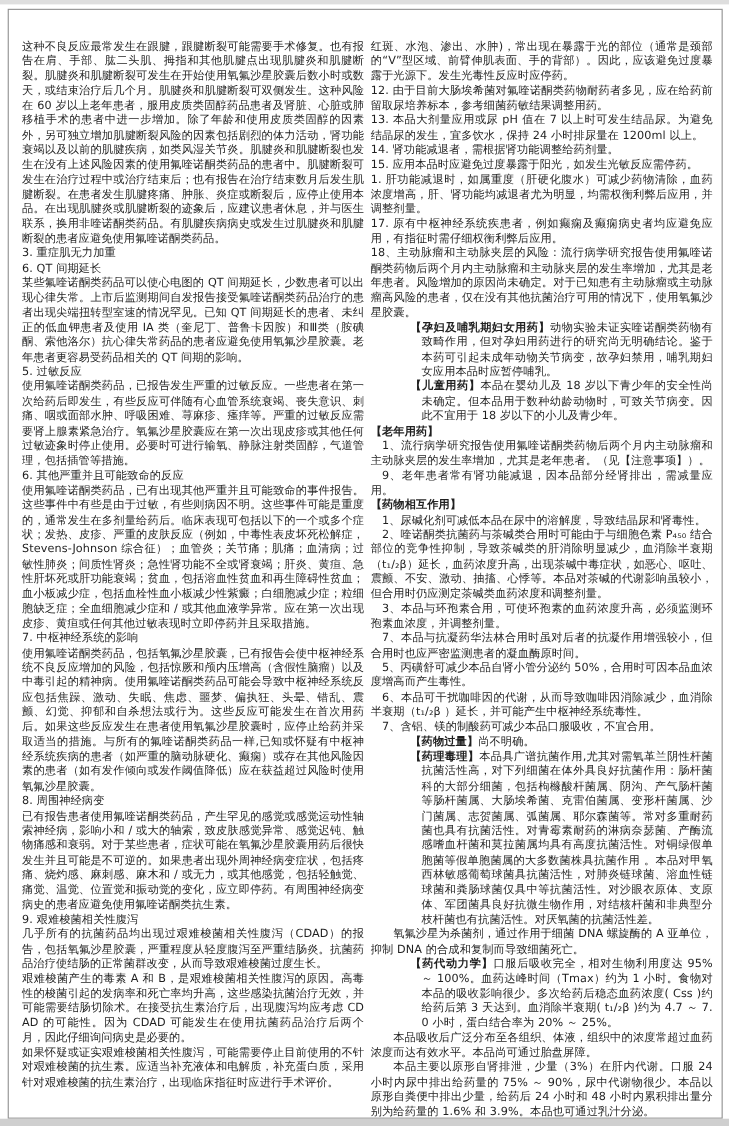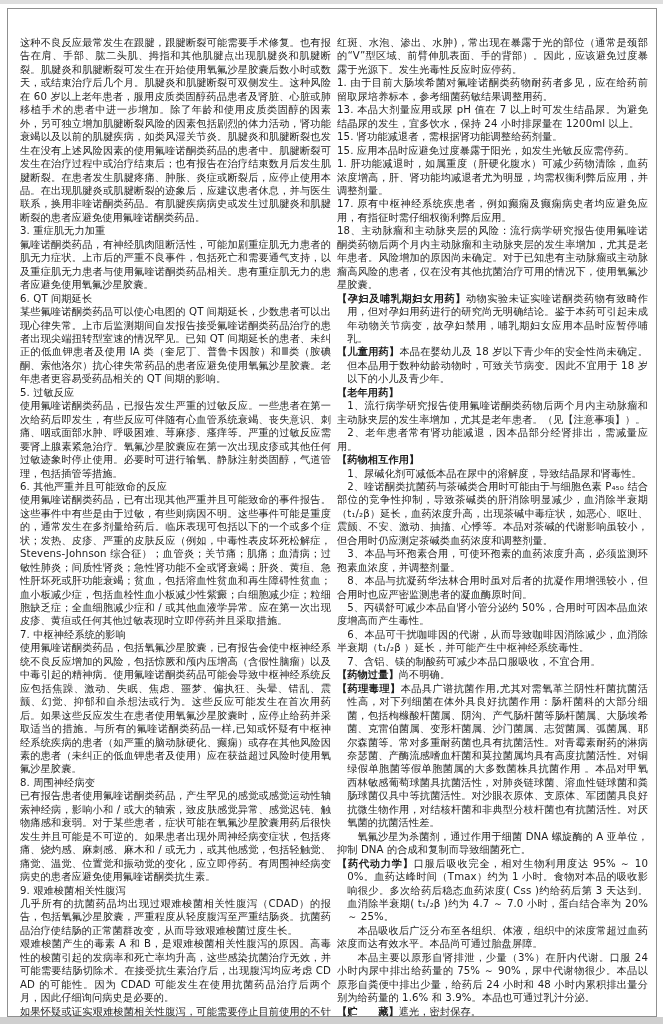--- a/index.html
+++ b/index.html
@@ -46,67 +46,66 @@
     font-size:10.2px;
     line-height:13.45px;
     text-align:justify;
     word-break:break-all;
     letter-spacing:0.1px;
   }
   .para strong{font-weight:bold;}
   .flush{text-indent:0;}
   .first2{text-indent:2em;}
   .ind1{text-indent:1em;}
-  .hang{padding-left:1em;text-indent:-1em;}
+  .hang{padding-left:1em;text-indent:-1em;margin-left:36px;}
 </style>
 </head>
 <body>
 
 <div class="page">
   <div class="top-edge"></div>
   <div class="page-border"></div>
   <div class="columns">
     <div class="col">
         <p class="para flush">这种不良反应最常发生在跟腱，跟腱断裂可能需要手术修复。也有报告在肩、手部、肱二头肌、拇指和其他肌腱点出现肌腱炎和肌腱断裂。肌腱炎和肌腱断裂可发生在开始使用氧氟沙星胶囊后数小时或数天，或结束治疗后几个月。肌腱炎和肌腱断裂可双侧发生。这种风险在 60 岁以上老年患者，服用皮质类固醇药品患者及肾脏、心脏或肺移植手术的患者中进一步增加。除了年龄和使用皮质类固醇的因素外，另可独立增加肌腱断裂风险的因素包括剧烈的体力活动，肾功能衰竭以及以前的肌腱疾病，如类风湿关节炎。肌腱炎和肌腱断裂也发生在没有上述风险因素的使用氟喹诺酮类药品的患者中。肌腱断裂可发生在治疗过程中或治疗结束后；也有报告在治疗结束数月后发生肌腱断裂。在患者发生肌腱疼痛、肿胀、炎症或断裂后，应停止使用本品。在出现肌腱炎或肌腱断裂的迹象后，应建议患者休息，并与医生联系，换用非喹诺酮类药品。有肌腱疾病病史或发生过肌腱炎和肌腱断裂的患者应避免使用氟喹诺酮类药品。</p>
         <p class="para flush">3. 重症肌无力加重</p>
-        <p class="para flush">氟喹诺酮类药品，有神经肌肉阻断活性，可能加剧重症肌无力患者的肌无力症状。上市后的严重不良事件，包括死亡和需要通气支持，以及重症肌无力患者与使用氟喹诺酮类药品相关。患有重症肌无力的患者应避免使用氧氟沙星胶囊。</p>
         <p class="para flush">6. QT 间期延长</p>
         <p class="para flush">某些氟喹诺酮类药品可以使心电图的 QT 间期延长，少数患者可以出现心律失常。上市后监测期间自发报告接受氟喹诺酮类药品治疗的患者出现尖端扭转型室速的情况罕见。已知 QT 间期延长的患者、未纠正的低血钾患者及使用 IA 类（奎尼丁、普鲁卡因胺）和Ⅲ类（胺碘酮、索他洛尔）抗心律失常药品的患者应避免使用氧氟沙星胶囊。老年患者更容易受药品相关的 QT 间期的影响。</p>
         <p class="para flush">5. 过敏反应</p>
         <p class="para flush">使用氟喹诺酮类药品，已报告发生严重的过敏反应。一些患者在第一次给药后即发生，有些反应可伴随有心血管系统衰竭、丧失意识、刺痛、咽或面部水肿、呼吸困难、荨麻疹、瘙痒等。严重的过敏反应需要肾上腺素紧急治疗。氧氟沙星胶囊应在第一次出现皮疹或其他任何过敏迹象时停止使用。必要时可进行输氧、静脉注射类固醇，气道管理，包括插管等措施。</p>
         <p class="para flush">6. 其他严重并且可能致命的反应</p>
         <p class="para flush">使用氟喹诺酮类药品，已有出现其他严重并且可能致命的事件报告。这些事件中有些是由于过敏，有些则病因不明。这些事件可能是重度的，通常发生在多剂量给药后。临床表现可包括以下的一个或多个症状；发热、皮疹、严重的皮肤反应（例如，中毒性表皮坏死松解症，Stevens-Johnson 综合征）；血管炎；关节痛；肌痛；血清病；过敏性肺炎；间质性肾炎；急性肾功能不全或肾衰竭；肝炎、黄疸、急性肝坏死或肝功能衰竭；贫血，包括溶血性贫血和再生障碍性贫血；血小板减少症，包括血栓性血小板减少性紫癜；白细胞减少症；粒细胞缺乏症；全血细胞减少症和 / 或其他血液学异常。应在第一次出现皮疹、黄疸或任何其他过敏表现时立即停药并且采取措施。</p>
         <p class="para flush">7. 中枢神经系统的影响</p>
-        <p class="para flush">使用氟喹诺酮类药品，包括氧氟沙星胶囊，已有报告会使中枢神经系统不良反应增加的风险，包括惊厥和颅内压增高（含假性脑瘤）以及中毒引起的精神病。使用氟喹诺酮类药品可能会导致中枢神经系统反应包括焦躁、激动、失眠、焦虑、噩梦、偏执狂、头晕、错乱、震颤、幻觉、抑郁和自杀想法或行为。这些反应可能发生在首次用药后。如果这些反应发生在患者使用氧氟沙星胶囊时，应停止给药并采取适当的措施。与所有的氟喹诺酮类药品一样,已知或怀疑有中枢神经系统疾病的患者（如严重的脑动脉硬化、癫痫）或存在其他风险因素的患者（未纠正的低血钾患者及使用）应在获益超过风险时使用氧氟沙星胶囊。</p>
+        <p class="para flush">使用氟喹诺酮类药品，包括氧氟沙星胶囊，已有报告会使中枢神经系统不良反应增加的风险，包括惊厥和颅内压增高（含假性脑瘤）以及中毒引起的精神病。使用氟喹诺酮类药品可能会导致中枢神经系统反应包括焦躁、激动、失眠、焦虑、噩梦、偏执狂、头晕、错乱、震颤、幻觉、抑郁和自杀想法或行为。这些反应可能发生在首次用药后。如果这些反应发生在患者使用氧氟沙星胶囊时，应停止给药并采取适当的措施。与所有的氟喹诺酮类药品一样,已知或怀疑有中枢神经系统疾病的患者（如严重的脑动脉硬化、癫痫）或存在其他风险因素的患者（如有发作倾向或发作阈值降低）应在获益超过风险时使用氧氟沙星胶囊。</p>
         <p class="para flush">8. 周围神经病变</p>
         <p class="para flush">已有报告患者使用氟喹诺酮类药品，产生罕见的感觉或感觉运动性轴索神经病，影响小和 / 或大的轴索，致皮肤感觉异常、感觉迟钝、触物痛感和衰弱。对于某些患者，症状可能在氧氟沙星胶囊用药后很快发生并且可能是不可逆的。如果患者出现外周神经病变症状，包括疼痛、烧灼感、麻刺感、麻木和 / 或无力，或其他感觉，包括轻触觉、痛觉、温觉、位置觉和振动觉的变化，应立即停药。有周围神经病变病史的患者应避免使用氟喹诺酮类抗生素。</p>
         <p class="para flush">9. 艰难梭菌相关性腹泻</p>
         <p class="para flush">几乎所有的抗菌药品均出现过艰难梭菌相关性腹泻（CDAD）的报告，包括氧氟沙星胶囊，严重程度从轻度腹泻至严重结肠炎。抗菌药品治疗使结肠的正常菌群改变，从而导致艰难梭菌过度生长。</p>
         <p class="para flush">艰难梭菌产生的毒素 A 和 B，是艰难梭菌相关性腹泻的原因。高毒性的梭菌引起的发病率和死亡率均升高，这些感染抗菌治疗无效，并可能需要结肠切除术。在接受抗生素治疗后，出现腹泻均应考虑 CDAD 的可能性。因为 CDAD 可能发生在使用抗菌药品治疗后两个月，因此仔细询问病史是必要的。</p>
         <p class="para flush">如果怀疑或证实艰难梭菌相关性腹泻，可能需要停止目前使用的不针对艰难梭菌的抗生素。应适当补充液体和电解质，补充蛋白质，采用针对艰难梭菌的抗生素治疗，出现临床指征时应进行手术评价。</p>
       </div>
     <div class="col">
         <p class="para flush">红斑、水泡、渗出、水肿)，常出现在暴露于光的部位（通常是颈部的“V”型区域、前臂伸肌表面、手的背部）。因此，应该避免过度暴露于光源下。发生光毒性反应时应停药。</p>
-        <p class="para flush">1. 由于目前大肠埃希菌对氟喹诺酮类药物耐药者多见，应在给药前留取尿培养标本，参考细菌药敏结果调整用药。</p>
+        <p class="para flush">12. 由于目前大肠埃希菌对氟喹诺酮类药物耐药者多见，应在给药前留取尿培养标本，参考细菌药敏结果调整用药。</p>
         <p class="para flush">13. 本品大剂量应用或尿 pH 值在 7 以上时可发生结晶尿。为避免结晶尿的发生，宜多饮水，保持 24 小时排尿量在 1200ml 以上。</p>
-        <p class="para flush">15. 肾功能减退者，需根据肾功能调整给药剂量。</p>
+        <p class="para flush">14. 肾功能减退者，需根据肾功能调整给药剂量。</p>
         <p class="para flush">15. 应用本品时应避免过度暴露于阳光，如发生光敏反应需停药。</p>
         <p class="para flush">1. 肝功能减退时，如属重度（肝硬化腹水）可减少药物清除，血药浓度增高，肝、肾功能均减退者尤为明显，均需权衡利弊后应用，并调整剂量。</p>
         <p class="para flush">17. 原有中枢神经系统疾患者，例如癫痫及癫痫病史者均应避免应用，有指征时需仔细权衡利弊后应用。</p>
         <p class="para flush">18、主动脉瘤和主动脉夹层的风险：流行病学研究报告使用氟喹诺酮类药物后两个月内主动脉瘤和主动脉夹层的发生率增加，尤其是老年患者。风险增加的原因尚未确定。对于已知患有主动脉瘤或主动脉瘤高风险的患者，仅在没有其他抗菌治疗可用的情况下，使用氧氟沙星胶囊。</p>
         <p class="para hang"><strong>【孕妇及哺乳期妇女用药】</strong>动物实验未证实喹诺酮类药物有致畸作用，但对孕妇用药进行的研究尚无明确结论。鉴于本药可引起未成年动物关节病变，故孕妇禁用，哺乳期妇女应用本品时应暂停哺乳。</p>
         <p class="para hang"><strong>【儿童用药】</strong>本品在婴幼儿及 18 岁以下青少年的安全性尚未确定。但本品用于数种幼龄动物时，可致关节病变。因此不宜用于 18 岁以下的小儿及青少年。</p>
         <p class="para flush"><strong>【老年用药】</strong></p>
         <p class="para ind1">1、流行病学研究报告使用氟喹诺酮类药物后两个月内主动脉瘤和主动脉夹层的发生率增加，尤其是老年患者。（见【注意事项】）。</p>
-        <p class="para ind1">2、老年患者常有肾功能减退，因本品部分经肾排出，需减量应用。</p>
+        <p class="para ind1">9、老年患者常有肾功能减退，因本品部分经肾排出，需减量应用。</p>
         <p class="para flush"><strong>【药物相互作用】</strong></p>
         <p class="para ind1">1、尿碱化剂可减低本品在尿中的溶解度，导致结晶尿和肾毒性。</p>
         <p class="para ind1">2、喹诺酮类抗菌药与茶碱类合用时可能由于与细胞色素 P₄₅₀ 结合部位的竞争性抑制，导致茶碱类的肝消除明显减少，血消除半衰期（t₁/₂β）延长，血药浓度升高，出现茶碱中毒症状，如恶心、呕吐、震颤、不安、激动、抽搐、心悸等。本品对茶碱的代谢影响虽较小，但合用时仍应测定茶碱类血药浓度和调整剂量。</p>
         <p class="para ind1">3、本品与环孢素合用，可使环孢素的血药浓度升高，必须监测环孢素血浓度，并调整剂量。</p>
-        <p class="para ind1">8、本品与抗凝药华法林合用时虽对后者的抗凝作用增强较小，但合用时也应严密监测患者的凝血酶原时间。</p>
+        <p class="para ind1">7、本品与抗凝药华法林合用时虽对后者的抗凝作用增强较小，但合用时也应严密监测患者的凝血酶原时间。</p>
         <p class="para ind1">5、丙磺舒可减少本品自肾小管分泌约 50%，合用时可因本品血浓度增高而产生毒性。</p>
         <p class="para ind1">6、本品可干扰咖啡因的代谢，从而导致咖啡因消除减少，血消除半衰期（t₁/₂β ）延长，并可能产生中枢神经系统毒性。</p>
         <p class="para ind1">7、含铝、镁的制酸药可减少本品口服吸收，不宜合用。</p>
         <p class="para hang"><strong>【药物过量】</strong>尚不明确。</p>
         <p class="para hang"><strong>【药理毒理】</strong>本品具广谱抗菌作用,尤其对需氧革兰阴性杆菌抗菌活性高，对下列细菌在体外具良好抗菌作用：肠杆菌科的大部分细菌，包括枸橼酸杆菌属、阴沟、产气肠杆菌等肠杆菌属、大肠埃希菌、克雷伯菌属、变形杆菌属、沙门菌属、志贺菌属、弧菌属、耶尔森菌等。常对多重耐药菌也具有抗菌活性。对青霉素耐药的淋病奈瑟菌、产酶流感嗜血杆菌和莫拉菌属均具有高度抗菌活性。对铜绿假单胞菌等假单胞菌属的大多数菌株具抗菌作用 。本品对甲氧西林敏感葡萄球菌具抗菌活性，对肺炎链球菌、溶血性链球菌和粪肠球菌仅具中等抗菌活性。对沙眼衣原体、支原体、军团菌具良好抗微生物作用，对结核杆菌和非典型分枝杆菌也有抗菌活性。对厌氧菌的抗菌活性差。</p>
         <p class="para first2">氧氟沙星为杀菌剂，通过作用于细菌 DNA 螺旋酶的 A 亚单位，抑制 DNA 的合成和复制而导致细菌死亡。</p>
         <p class="para hang"><strong>【药代动力学】</strong>口服后吸收完全，相对生物利用度达 95% ～ 100%。血药达峰时间（Tmax）约为 1 小时。食物对本品的吸收影响很少。多次给药后稳态血药浓度( Css )约给药后第 3 天达到。血消除半衰期( t₁/₂β )约为 4.7 ～ 7.0 小时，蛋白结合率为 20% ～ 25%。</p>
         <p class="para first2">本品吸收后广泛分布至各组织、体液，组织中的浓度常超过血药浓度而达有效水平。本品尚可通过胎盘屏障。</p>
         <p class="para first2">本品主要以原形自肾排泄，少量（3%）在肝内代谢。口服 24 小时内尿中排出给药量的 75% ～ 90%，尿中代谢物很少。本品以原形自粪便中排出少量，给药后 24 小时和 48 小时内累积排出量分别为给药量的 1.6% 和 3.9%。本品也可通过乳汁分泌。</p>
         <p class="para flush"><strong>【贮　　藏】</strong>遮光，密封保存。</p>

